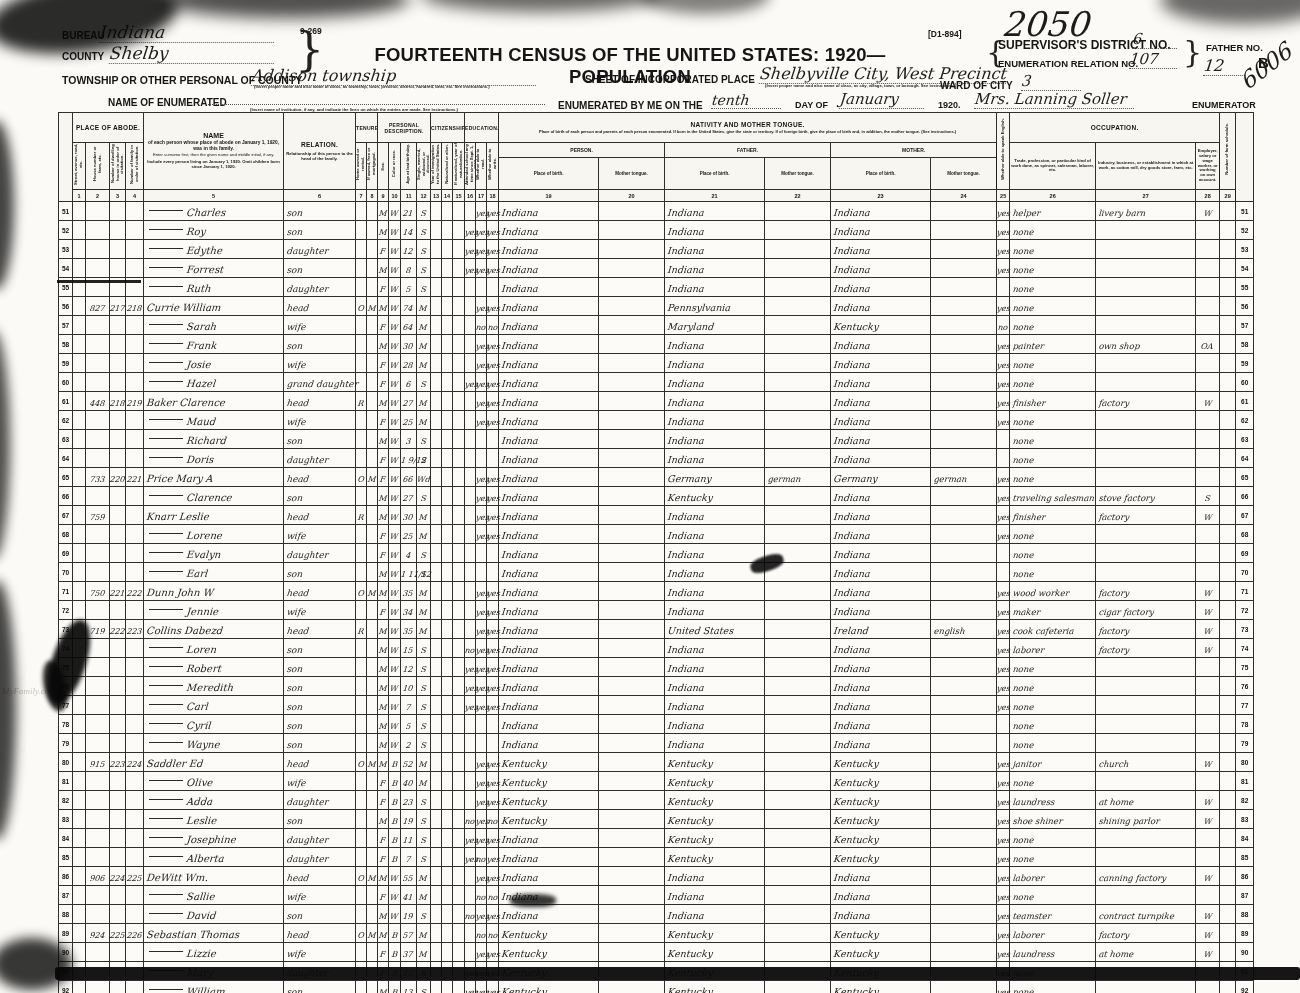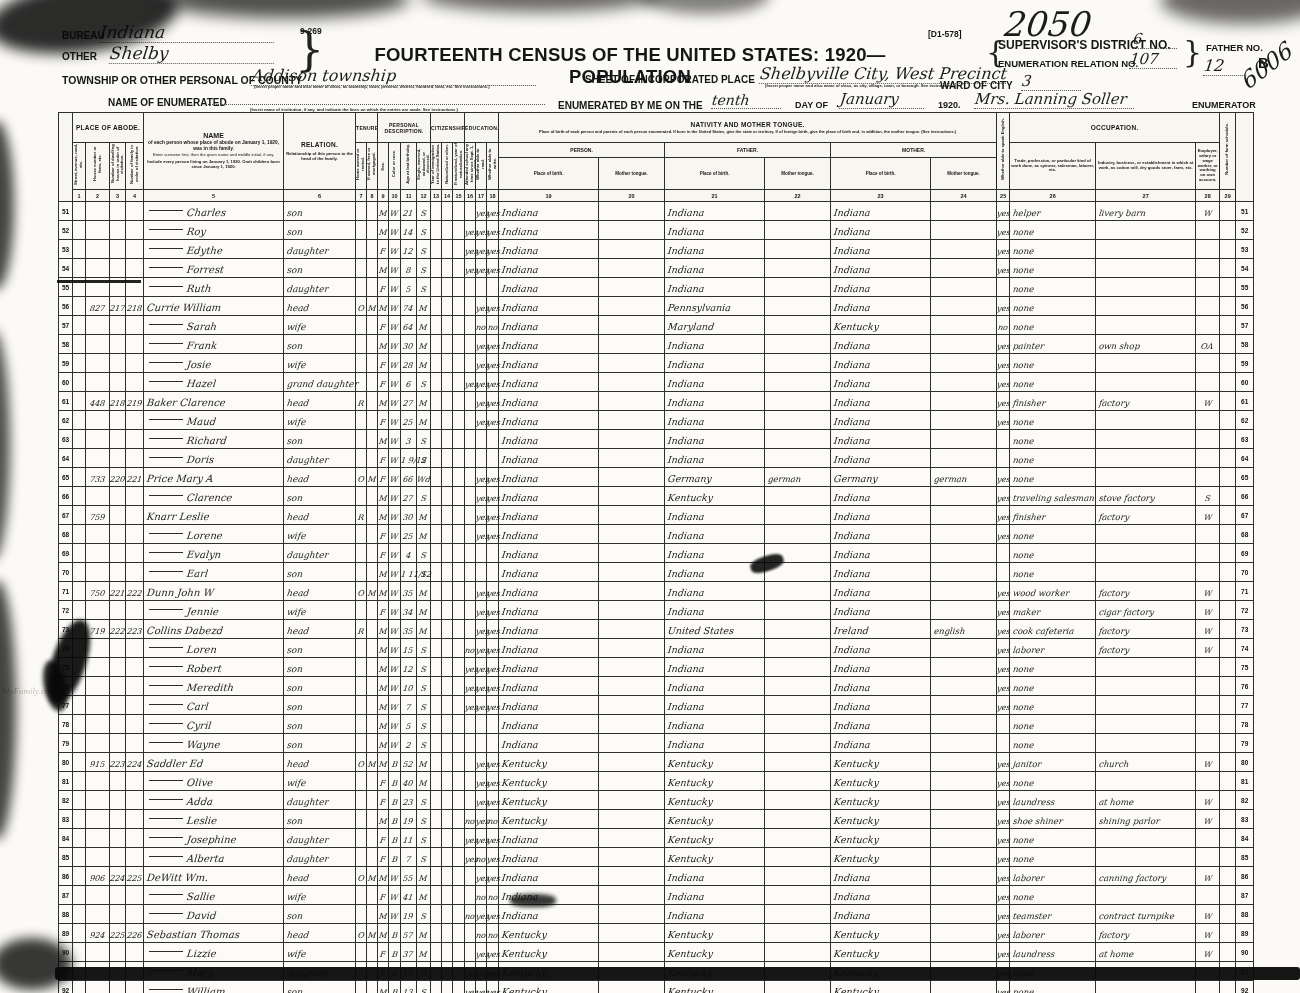--- a/index.html
+++ b/index.html
@@ -52,38 +52,38 @@
   .bar{position:absolute;background:#0a0a0a;pointer-events:none;z-index:3;}
   .watermark{position:absolute;color:#c7c3ba;font-size:9px;font-style:italic;
              z-index:2;font-family:"Liberation Serif",serif;}
 </style>
 </head>
 <body>
 
 <div class="sheet">
 
   <span class="abs plabel" style="left:300px;top:26px;font-size:8.5px;">9-269</span>
-  <span class="abs plabel" style="left:928px;top:29px;font-size:8.5px;">[D1-578]</span>
+  <span class="abs plabel" style="left:928px;top:29px;font-size:8.5px;">[D1-894]</span>
   <span class="abs plabel" style="left:350px;top:44px;width:560px;text-align:center;font-size:18.5px;letter-spacing:.2px;">FOURTEENTH CENSUS OF THE UNITED STATES: 1920—POPULATION</span>
   <span class="abs hand" style="left:1005px;top:4px;font-size:34px;">2050</span>
 
   <span class="abs brace" style="left:986px;top:34px;font-size:30px;">{</span>
   <span class="abs plabel" style="left:998px;top:38px;font-size:12px;">SUPERVISOR'S DISTRICT NO.</span>
   <span class="abs hand fld" style="left:1133px;top:30px;font-size:15px;min-width:45px;">6</span>
   <span class="abs plabel" style="left:998px;top:58px;font-size:9.5px;">ENUMERATION RELATION NO.</span>
   <span class="abs hand fld" style="left:1130px;top:50px;font-size:15px;min-width:48px;">107</span>
   <span class="abs brace" style="left:1183px;top:34px;font-size:30px;">}</span>
   <span class="abs plabel" style="left:1206px;top:42px;font-size:9.5px;">FATHER NO.</span>
   <span class="abs hand fld" style="left:1204px;top:56px;font-size:16px;min-width:42px;">12</span>
   <span class="abs plabel" style="left:1258px;top:54px;font-size:15px;">B</span>
   <span class="abs hand" style="left:1238px;top:52px;font-size:23px;transform:rotate(-38deg) skewX(-7deg);">6006</span>
 
   <span class="abs plabel" style="left:62px;top:30px;font-size:10px;">BUREAU</span>
   <span class="abs hand fld" style="left:100px;top:22px;font-size:17px;min-width:175px;">Indiana</span>
-  <span class="abs plabel" style="left:62px;top:51px;font-size:10px;">OTHER</span>
+  <span class="abs plabel" style="left:62px;top:51px;font-size:10px;">COUNTY</span>
   <span class="abs hand fld" style="left:110px;top:43px;font-size:17px;min-width:165px;">Shelby</span>
   <span class="abs brace" style="left:295px;top:22px;font-size:46px;font-weight:normal;">}</span>
 
   <span class="abs plabel" style="left:62px;top:74px;font-size:10.5px;">TOWNSHIP OR OTHER PERSONAL OF COUNTY</span>
   <span class="abs hand fld" style="left:252px;top:66px;font-size:16px;min-width:285px;">Addison township</span>
   <span class="abs tiny-note" style="left:254px;top:85px;width:290px;">(Insert proper name and also name of class, as township, town, precinct, district, hundred, beat, etc.  See instructions.)</span>
 
   <span class="abs plabel" style="left:108px;top:97px;font-size:10px;">NAME OF ENUMERATED</span>
   <span class="abs fld" style="left:205px;top:104px;min-width:340px;"></span>
   <span class="abs tiny-note" style="left:250px;top:108px;width:300px;">(Insert name of institution, if any, and indicate the lines on which the entries are made.  See instructions.)</span>

